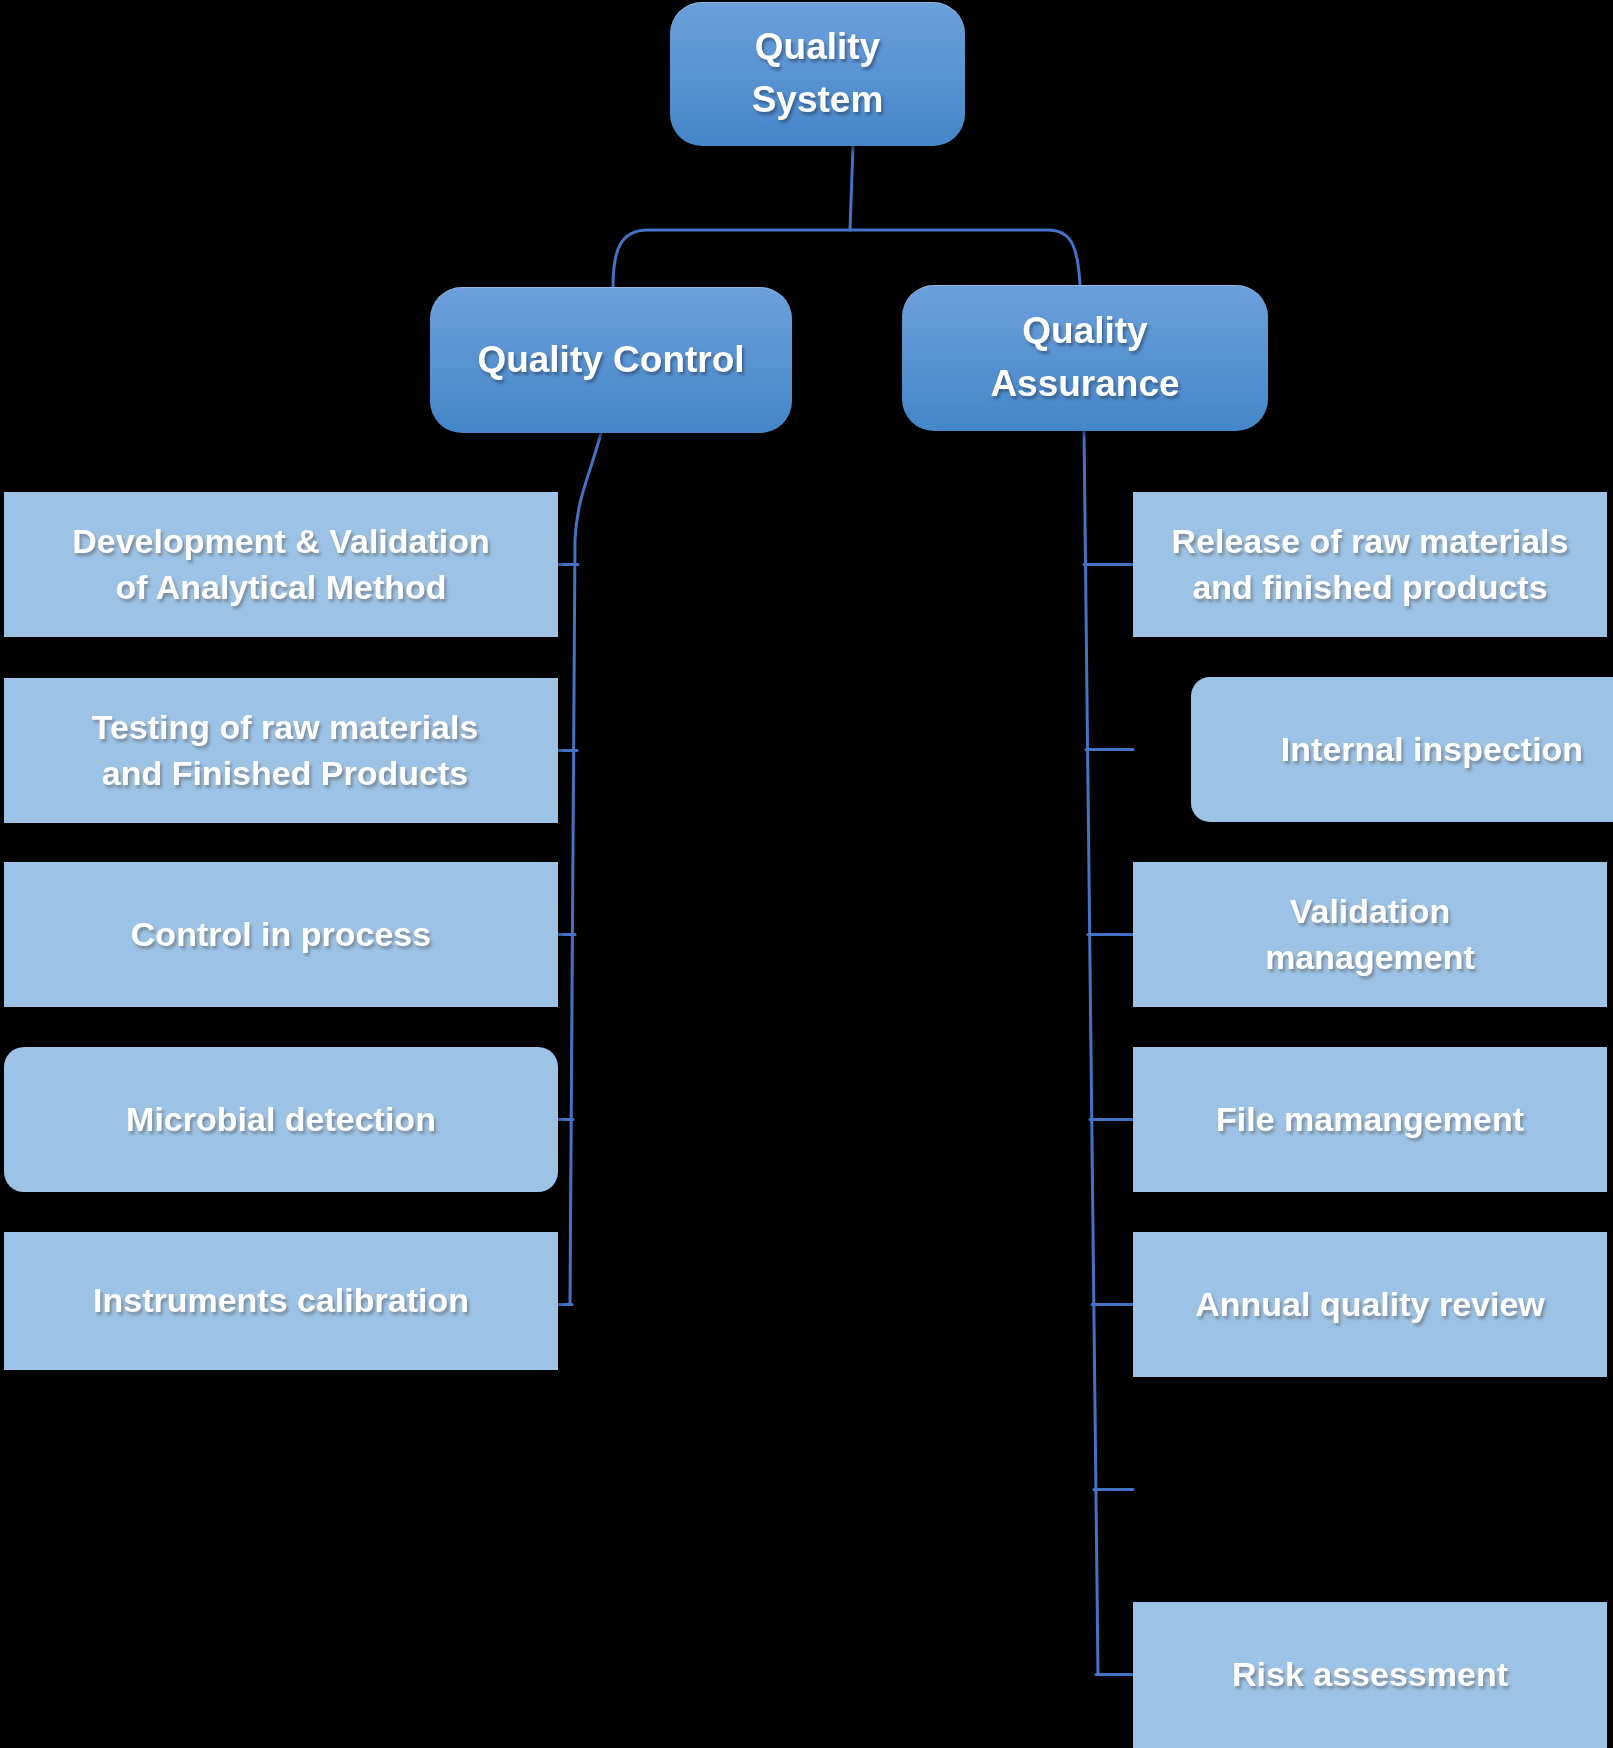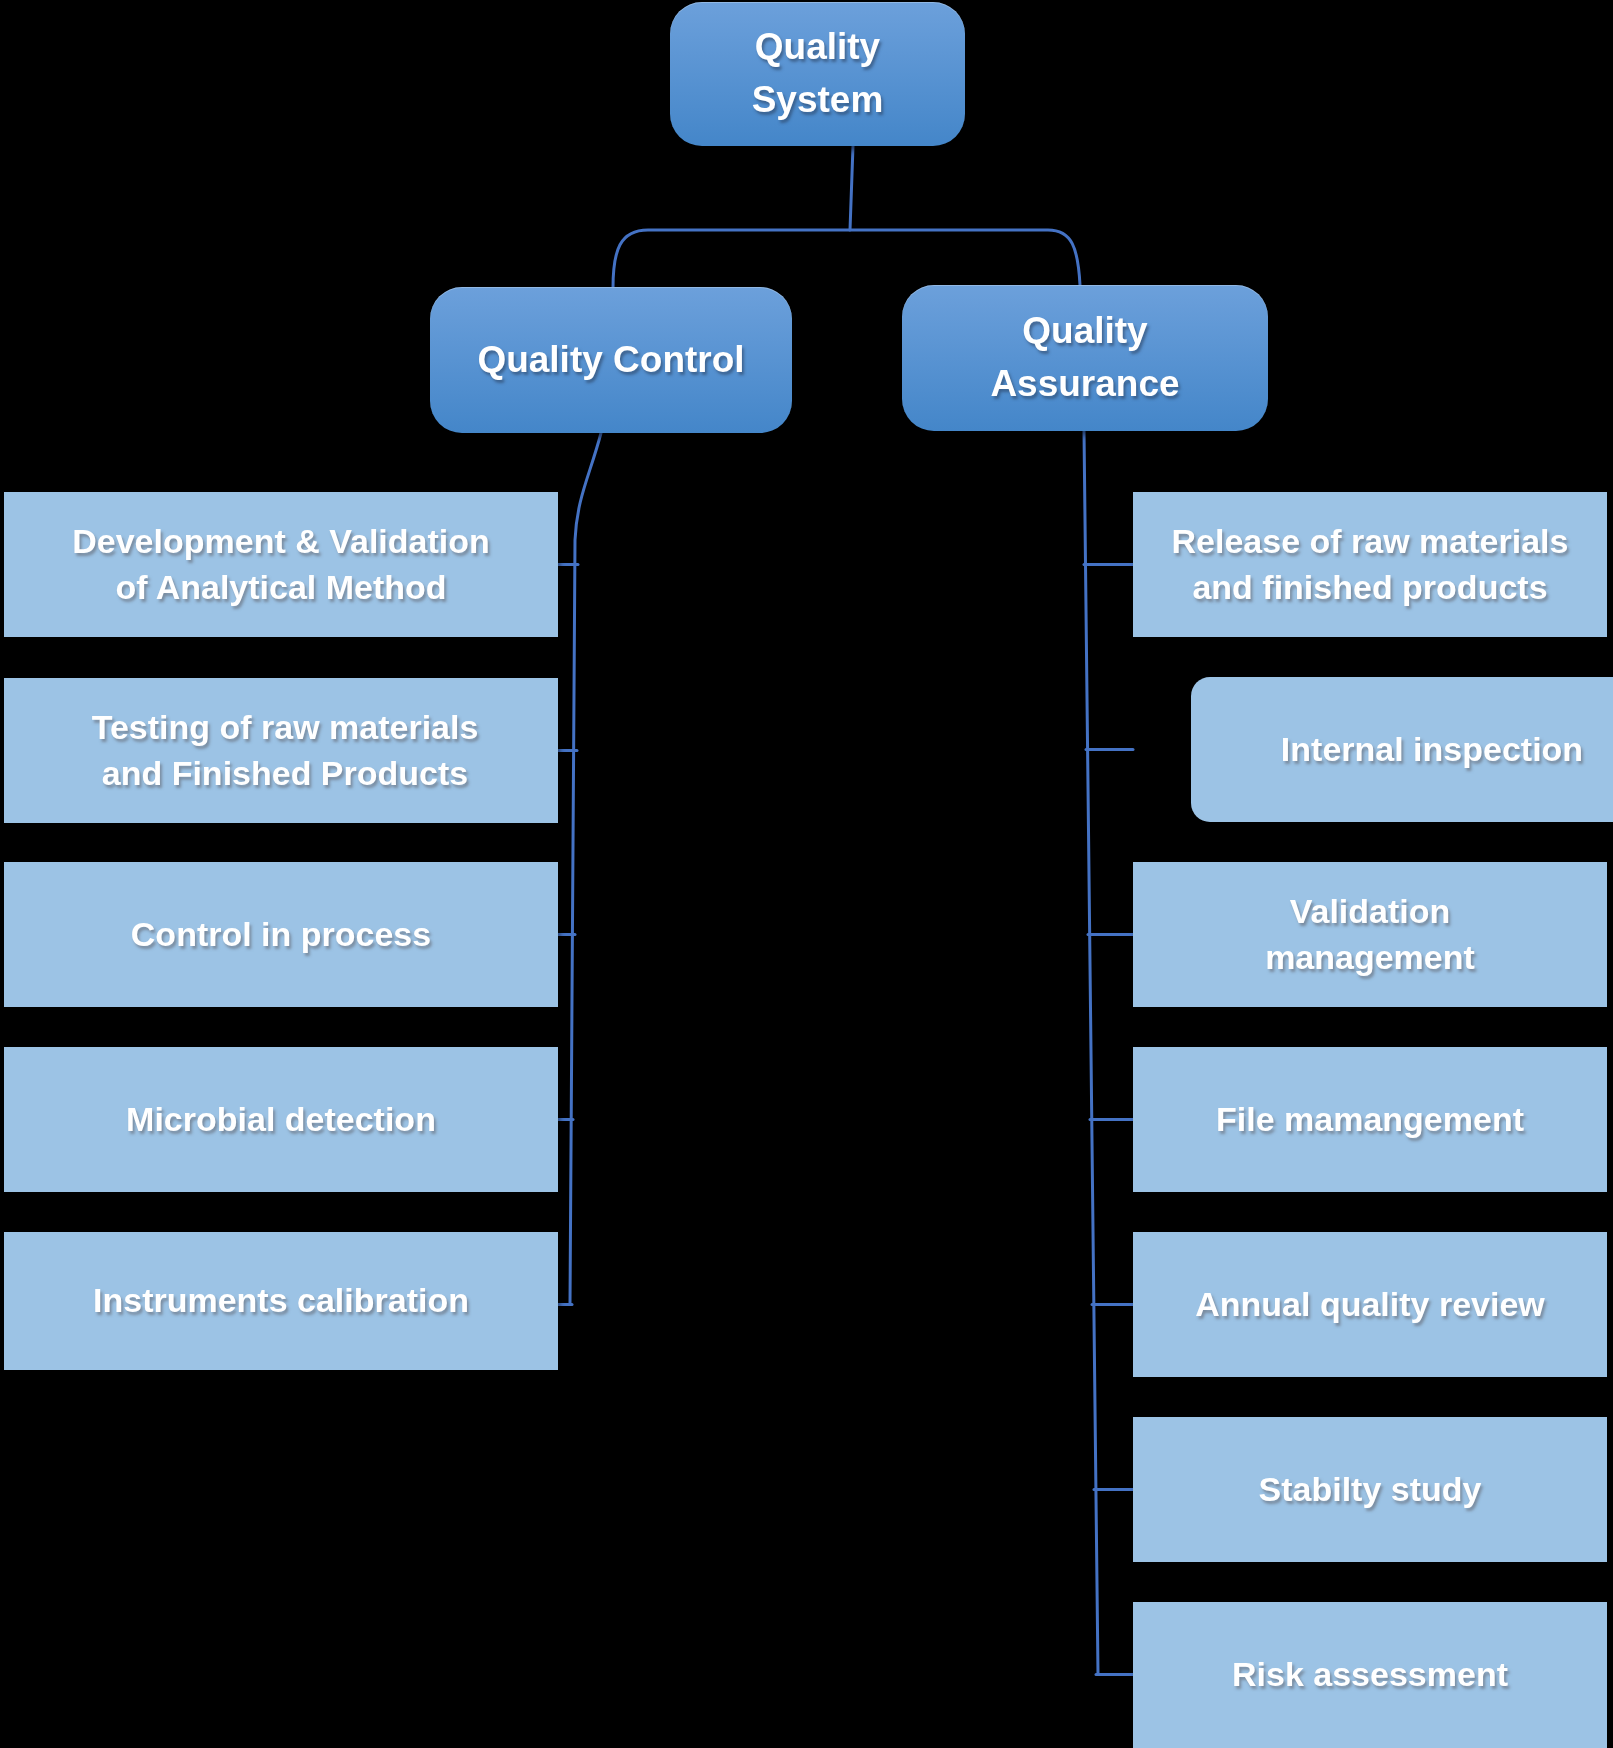--- a/index.html
+++ b/index.html
@@ -77,26 +77,25 @@
 
   <div class="node pnode" style="left:430px;top:287px;width:362px;height:146px;">Quality Control</div>
   <div class="node pnode" style="left:902px;top:285px;width:366px;height:146px;">Quality
 Assurance</div>
 
   <div class="node cnode" style="left:4px;top:492px;width:554px;height:145px;">Development &amp; Validation
 of Analytical Method</div>
   <div class="node cnode" style="left:4px;top:678px;width:554px;height:145px;padding-left:8px;">Testing of raw materials
 and Finished Products</div>
   <div class="node cnode" style="left:4px;top:862px;width:554px;height:145px;">Control in process</div>
-  <div class="node cnode" style="left:4px;top:1047px;width:554px;height:145px;">Microbial detection</div>
+  <div class="node cnode" style="left:4px;top:1047px;width:554px;height:145px;border-radius:20px;">Microbial detection</div>
   <div class="node cnode" style="left:4px;top:1232px;width:554px;height:138px;">Instruments calibration</div>
 
   <div class="node cnode" style="left:1133px;top:492px;width:474px;height:145px;">Release of raw materials
 and finished products</div>
   <div class="node cnode" style="left:1191px;top:677px;width:482px;height:145px;border-radius:19px;">Internal inspection</div>
   <div class="node cnode" style="left:1133px;top:862px;width:474px;height:145px;">Validation
 management</div>
   <div class="node cnode" style="left:1133px;top:1047px;width:474px;height:145px;">File mamangement</div>
   <div class="node cnode" style="left:1133px;top:1232px;width:474px;height:145px;">Annual quality review</div>
-  <div class="node cnode" style="left:1133px;top:1417px;width:474px;height:145px;">Stabilty study</div>
   <div class="node cnode" style="left:1133px;top:1602px;width:474px;height:146px;">Risk assessment</div>
 
 </div>
 
 </body></html>

